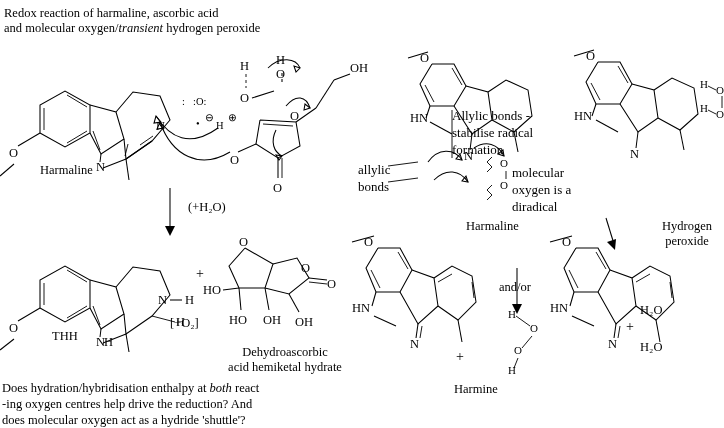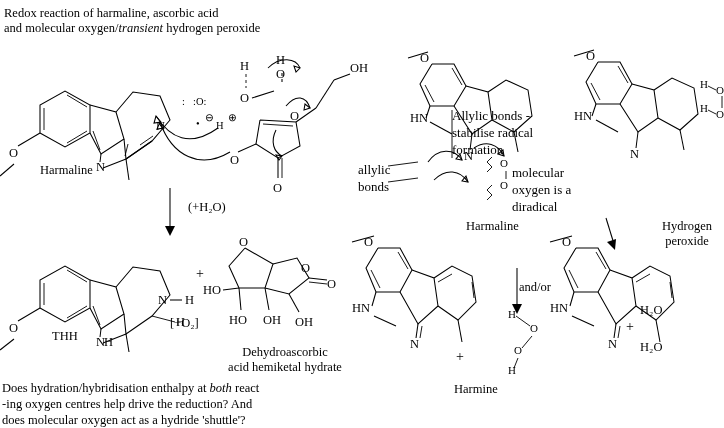--- a/index.html
+++ b/index.html
@@ -239,21 +239,21 @@
 
   <svg class="struct" style="left:598px;top:218px;width:30px;height:36px;">
     <line class="bond" x1="8" y1="0" x2="16" y2="26"></line>
     <path d="M17,32 l-8,-8 l9,-3 z" fill="#000"></path>
   </svg>
 
   <svg class="struct" style="left:508px;top:268px;width:20px;height:48px;">
     <line class="bond" x1="9" y1="0" x2="9" y2="38"></line>
     <path d="M9,46 l-5,-10 l10,0 z" fill="#000"></path>
   </svg>
-  <div class="lbl" style="left:519px;top:280px;">and/or</div>
+  <div class="lbl" style="left:499px;top:280px;">and/or</div>
 
   <svg class="struct" style="left:330px;top:222px;width:150px;height:160px;">
     <line class="bond" x1="44" y1="14" x2="22" y2="20"></line>
     <text class="atom" x="34" y="24">O</text>
     <polyline class="bond" points="48,26 36,46 46,70 70,70 82,48 70,26 48,26"></polyline>
     <line class="bondthin" x1="41" y1="48" x2="50" y2="66"></line>
     <line class="bondthin" x1="68" y1="30" x2="78" y2="47"></line>
     <text class="atom" x="22" y="90">HN</text>
     <line class="bond" x1="46" y1="70" x2="42" y2="84"></line>
     <line class="bond" x1="44" y1="94" x2="66" y2="104"></line>

